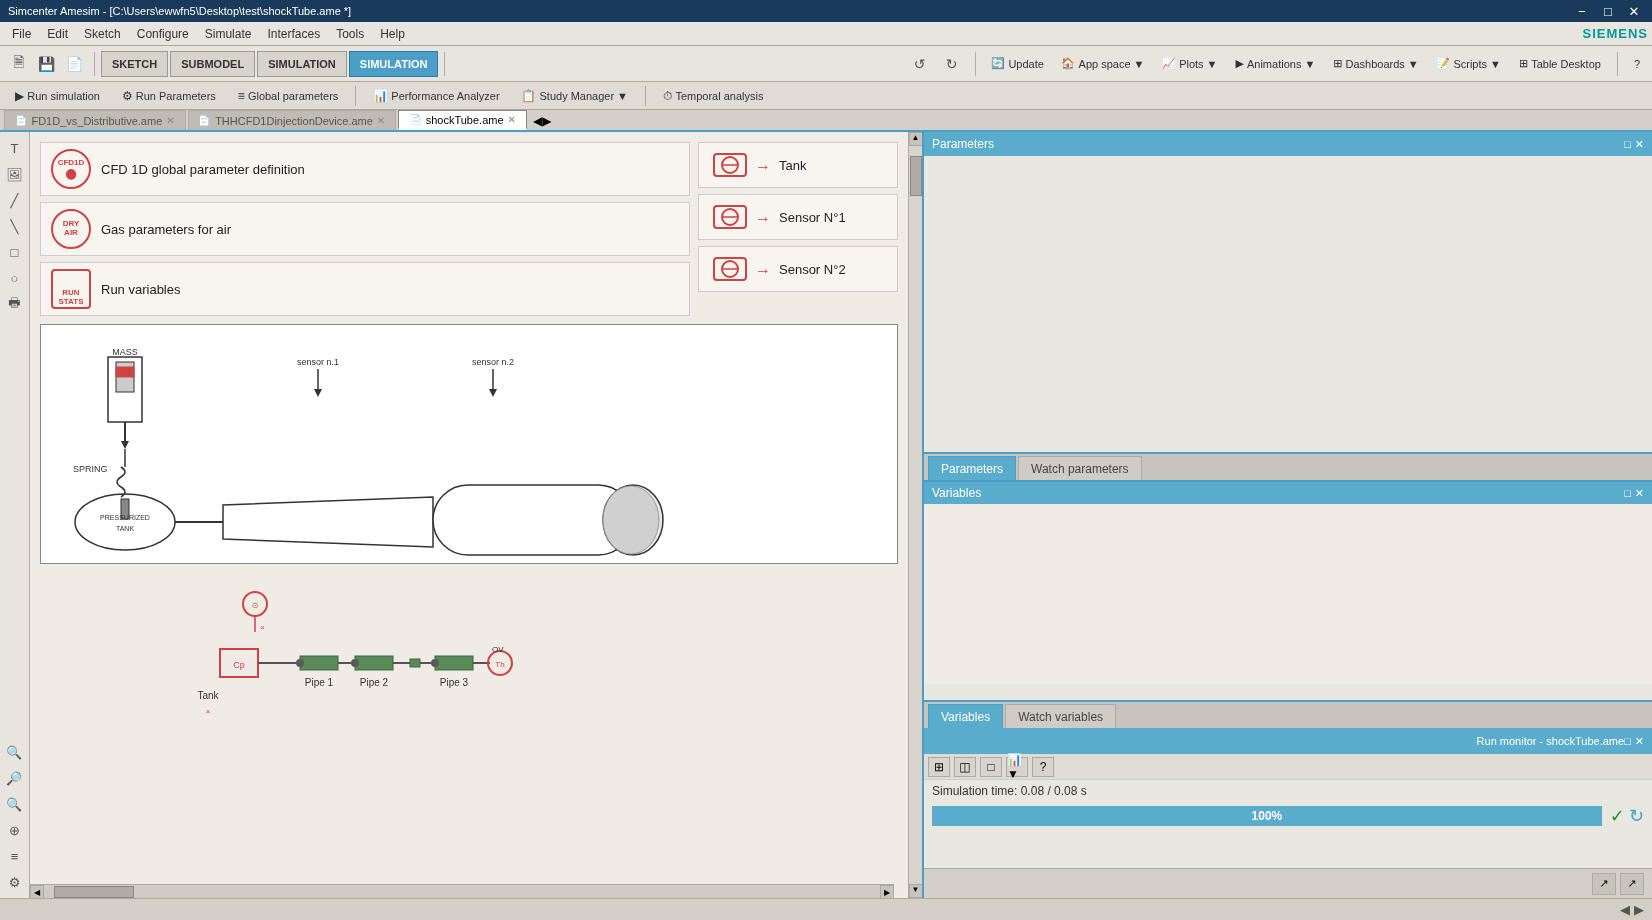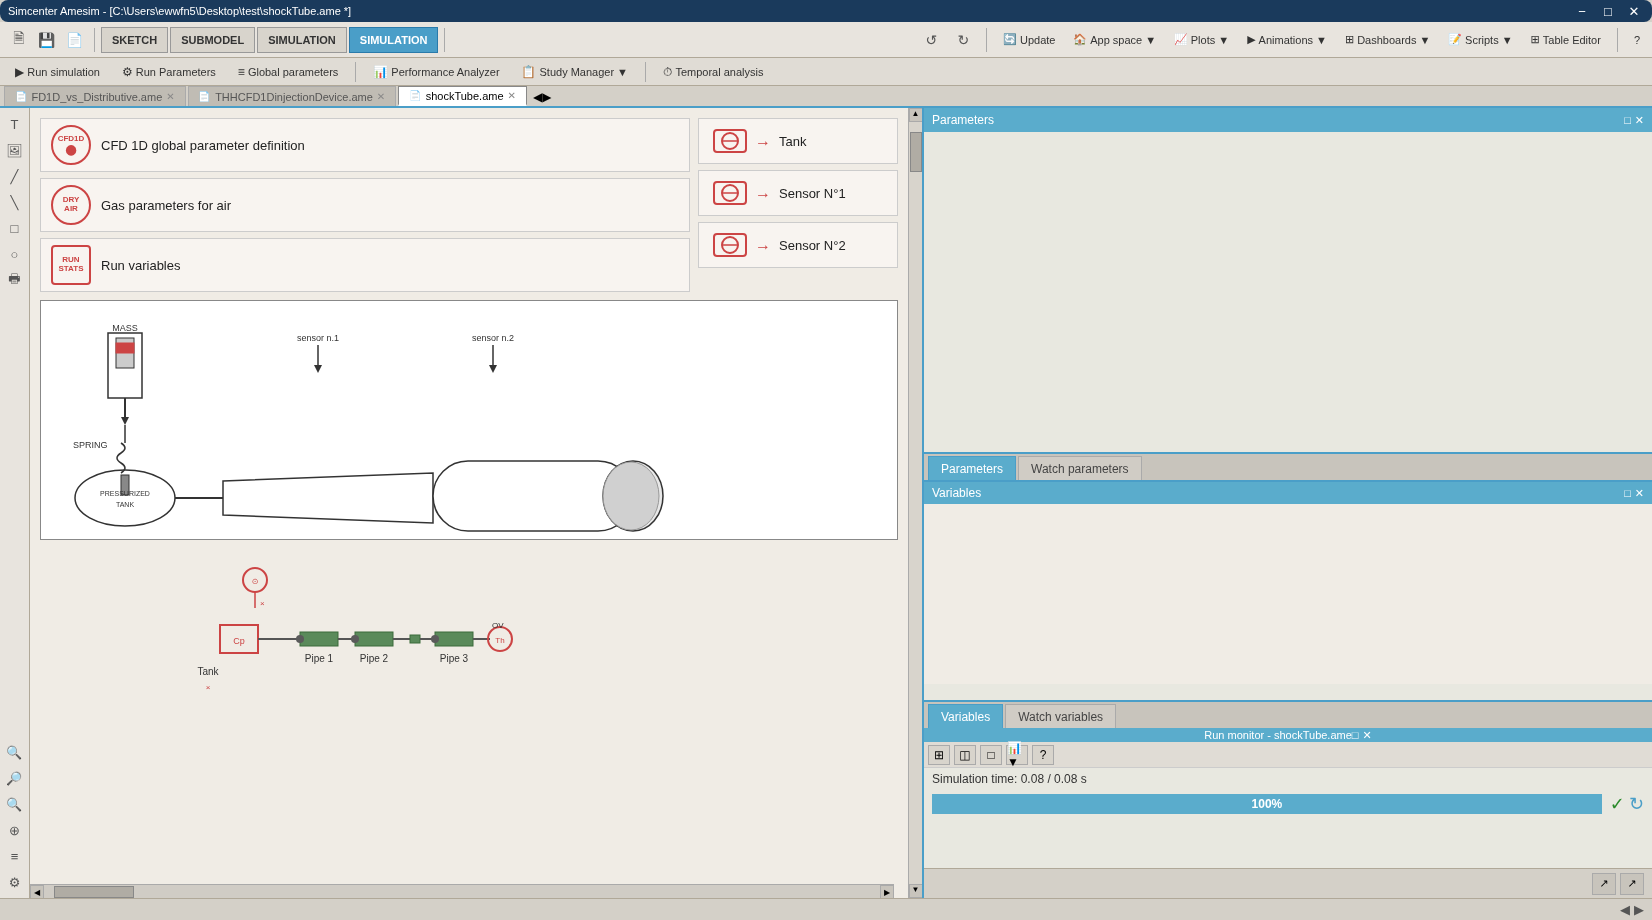--- a/index.html
+++ b/index.html
@@ -8,21 +8,20 @@
     
     .title-bar {
       background: #1a3a5c;
       color: white;
       height: 22px;
       display: flex;
       align-items: center;
       justify-content: space-between;
       padding: 0 8px;
       font-size: 11px;
-      border-radius: 8px;
     }
     .title-bar-controls { display: flex; gap: 6px; }
     .title-bar-btn { color: white; font-size: 13px; cursor: pointer; width: 20px; text-align: center; }
 
     
     .menu-bar {
       background: #e8e4de;
       height: 24px;
       display: flex;
       align-items: center;
@@ -232,22 +231,22 @@
       padding-left: 4px;
       border-top: 2px solid #4a9ec8;
     }
     .run-monitor-panel {
       background: #e8e8e0;
       flex: 0 0 140px;
     }
     .run-monitor-header {
       background: #5aaccc;
       color: white;
-      height: 14px;
-      display: flex; align-items: center; justify-content: center;
+      height: 26px;
+      display: flex; align-items: center; justify-content: flex-end;
       padding: 0 8px;
       font-size: 11px;
     }
     .run-monitor-toolbar {
       height: 26px;
       background: #e0dcd5;
       display: flex; align-items: center; padding: 0 4px; gap: 4px;
       border-bottom: 1px solid #ccc;
     }
     .rm-btn { width: 22px; height: 20px; display: flex; align-items: center; justify-content: center; font-size: 12px; cursor: pointer; border: 1px solid #aaa; background: #d8d4cc; }
@@ -266,20 +265,21 @@
     .comp-icon {
       width: 40px; height: 40px;
       border: 2px solid #c44;
       border-radius: 50%;
       display: flex; align-items: center; justify-content: center;
       font-size: 9px; color: #c44; text-align: center; font-weight: bold;
       flex-shrink: 0;
     }
     .comp-icon.box {
       border-radius: 4px;
+      align-items: flex-end;
     }
     .comp-label { font-size: 13px; color: #222; }
 
     
     .sensor-item {
       display: flex; align-items: center; gap: 8px;
       padding: 10px 14px;
       border: 1px solid #ccc;
       background: #f8f4f0;
       cursor: pointer;
@@ -340,20 +340,31 @@
 
   <div class="title-bar">
     <span>Simcenter Amesim - [C:\Users\ewwfn5\Desktop\test\shockTube.ame *]</span>
     <div class="title-bar-controls">
       <span class="title-bar-btn">−</span>
       <span class="title-bar-btn">□</span>
       <span class="title-bar-btn">✕</span>
     </div>
   </div>
 
+  <div class="menu-bar">
+    <span class="menu-item">File</span>
+    <span class="menu-item">Edit</span>
+    <span class="menu-item">Sketch</span>
+    <span class="menu-item">Configure</span>
+    <span class="menu-item">Simulate</span>
+    <span class="menu-item">Interfaces</span>
+    <span class="menu-item">Tools</span>
+    <span class="menu-item">Help</span>
+    <span class="siemens-logo">SIEMENS</span>
+  </div>
 
   <div class="toolbar">
     <div class="toolbar-icon-btn">🗎</div>
     <div class="toolbar-icon-btn">💾</div>
     <div class="toolbar-icon-btn">📄</div>
     <div class="toolbar-sep"></div>
     <button class="toolbar-btn">SKETCH</button>
     <button class="toolbar-btn">SUBMODEL</button>
     <button class="toolbar-btn">SIMULATION</button>
     <button class="toolbar-btn active">SIMULATION</button>
@@ -386,21 +397,21 @@
         <span>Dashboards</span>
         <span>▼</span>
       </div>
       <div class="toolbar-right-item">
         <span>📝</span>
         <span>Scripts</span>
         <span>▼</span>
       </div>
       <div class="toolbar-right-item">
         <span>⊞</span>
-        <span>Table Editor</span>
+        <span>Table Desktop</span>
       </div>
       <div class="toolbar-sep"></div>
       <div class="toolbar-right-item">
         <span>?</span>
       </div>
     </div>
   </div>
 
   <div class="action-bar">
     <button class="action-btn">

